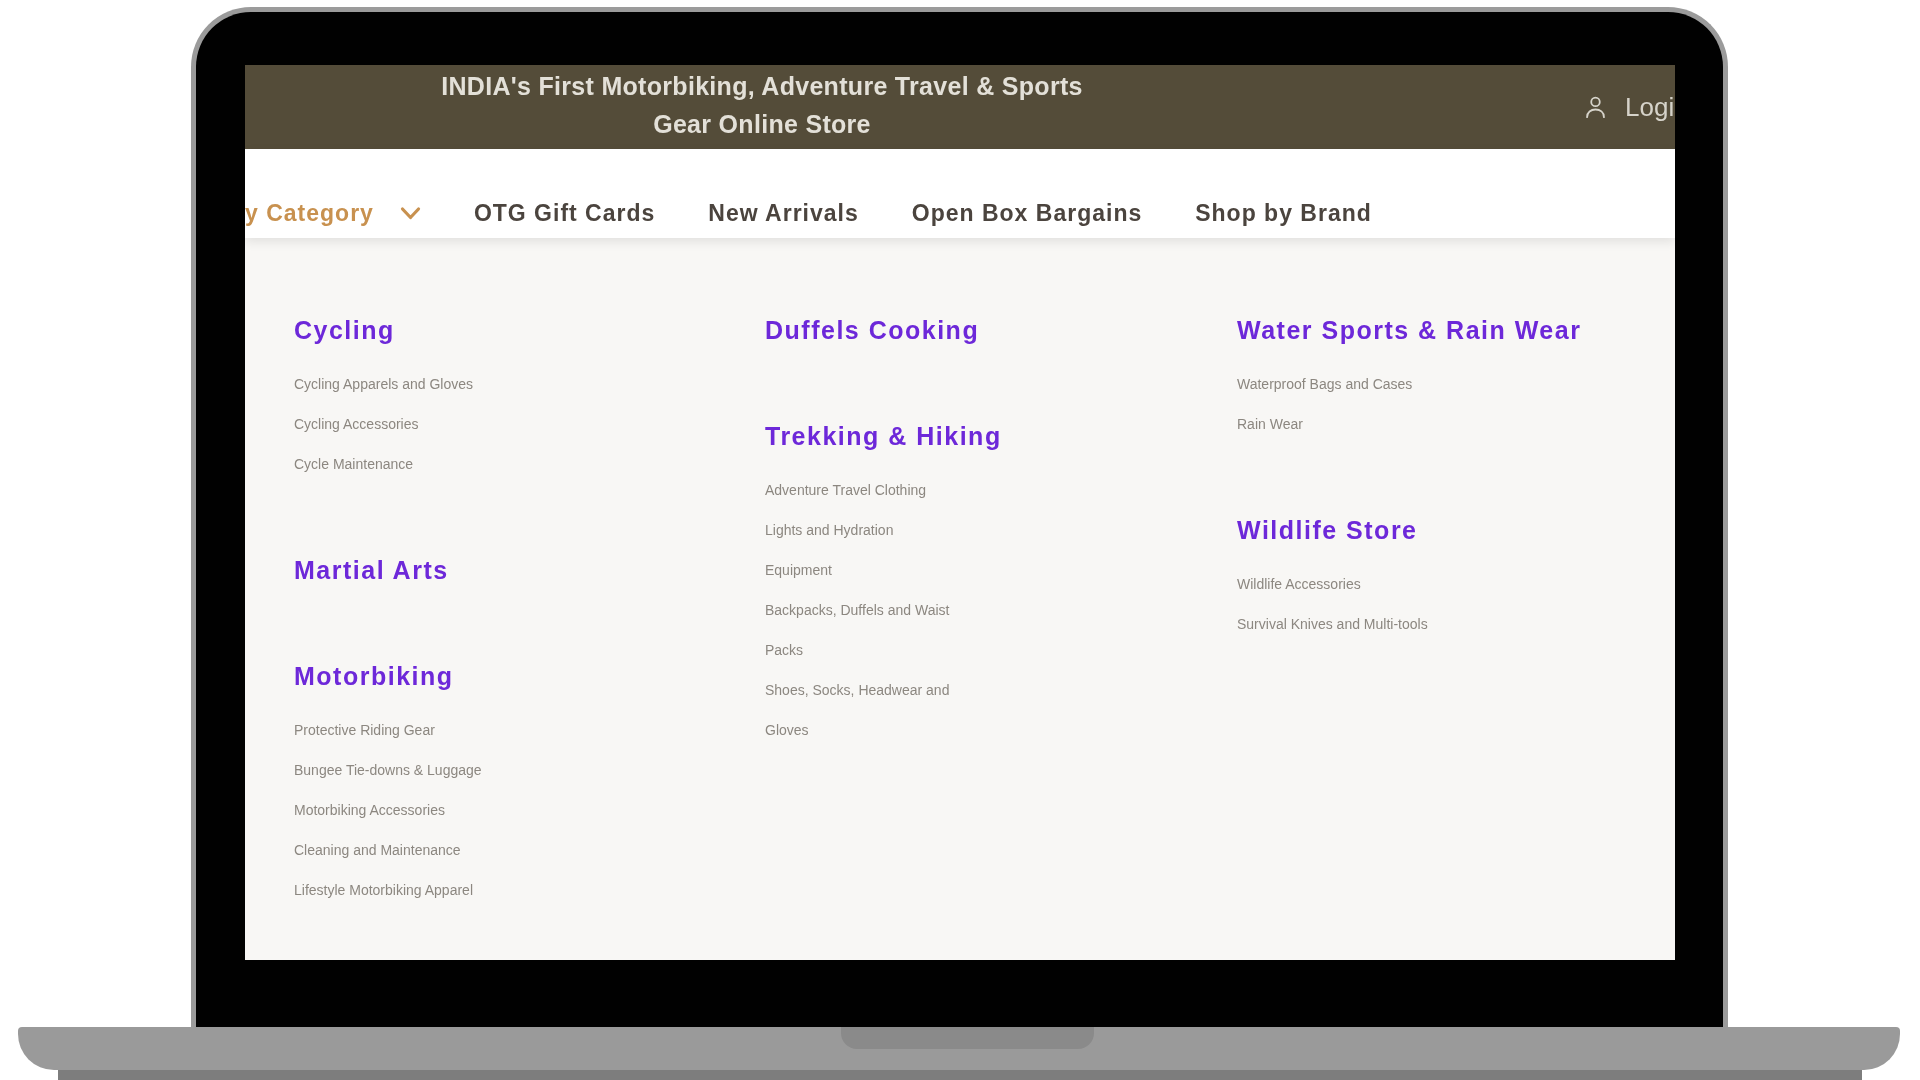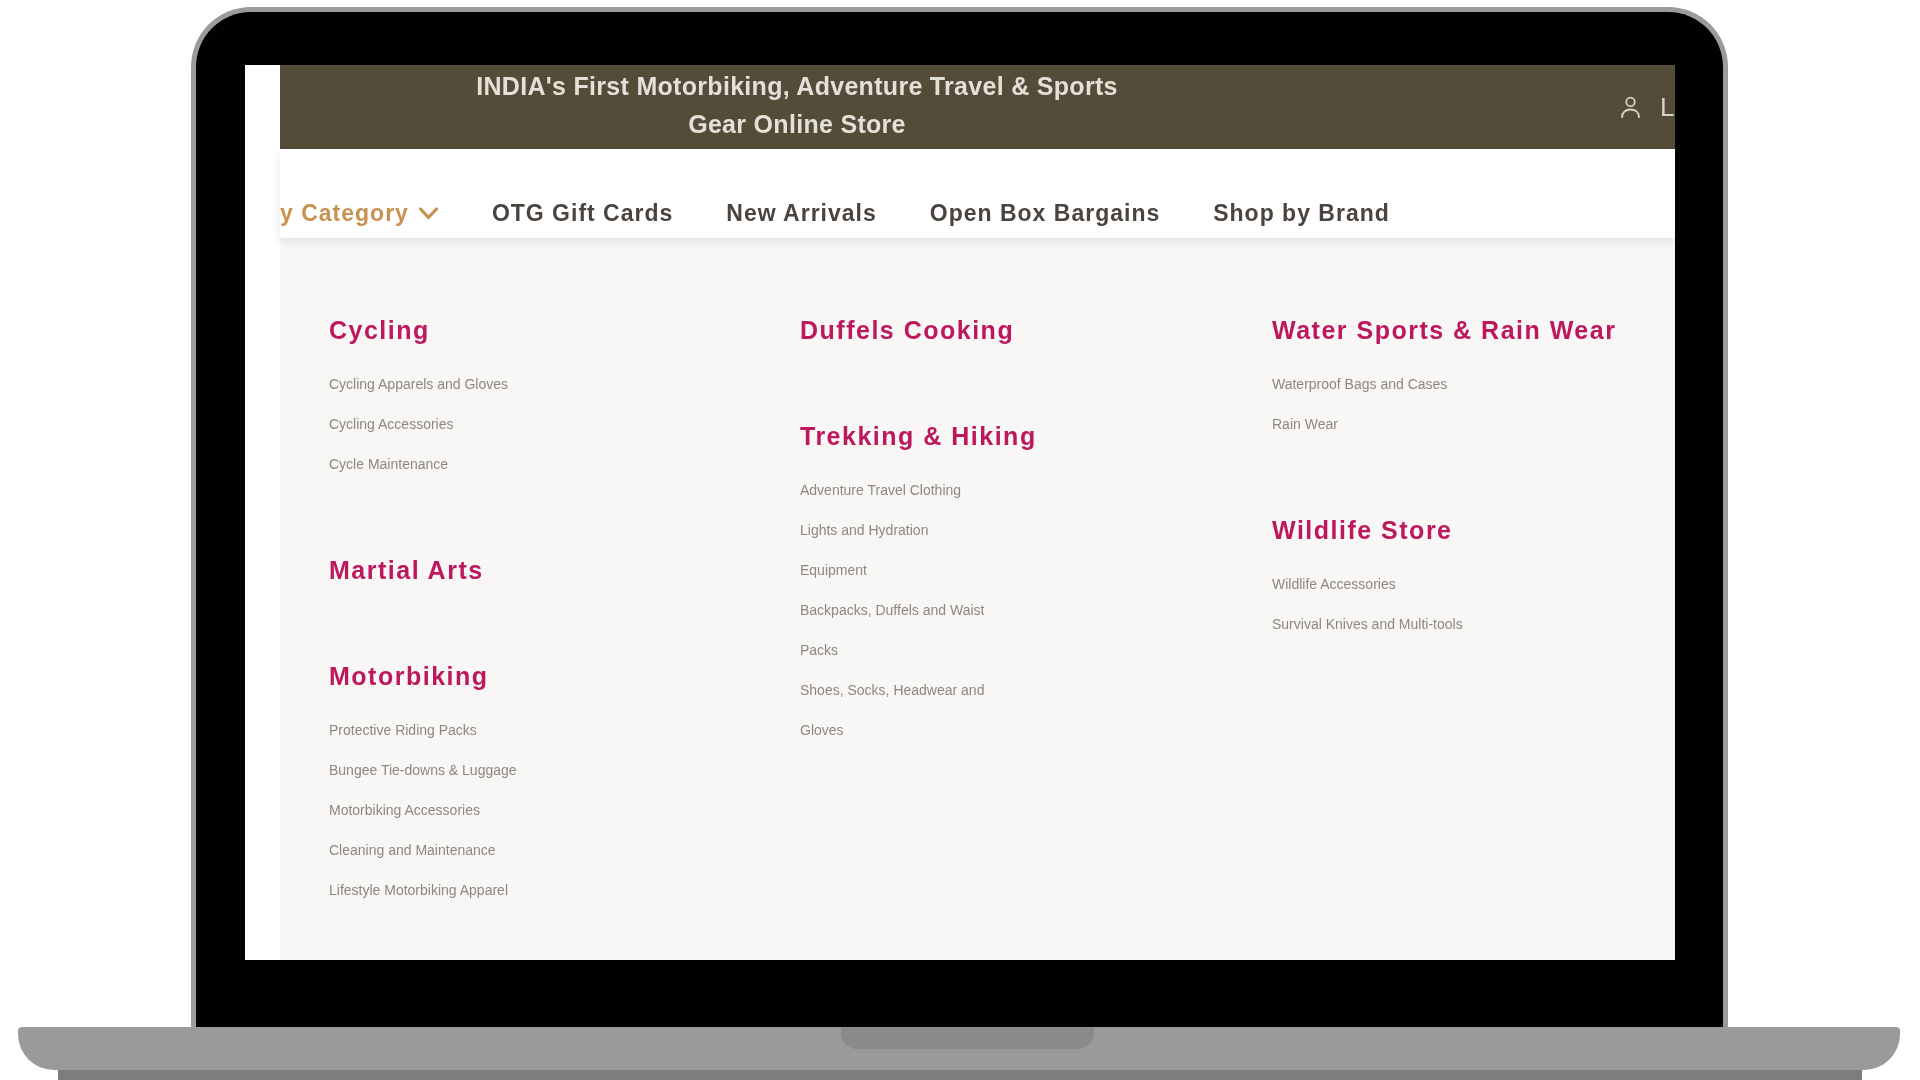--- a/index.html
+++ b/index.html
@@ -12,49 +12,49 @@
                    border-radius:60px 60px 0 0; }
   .laptop-base  { position:absolute; left:18px; top:1027px; width:1882px; height:43px;
                   background:#9a9a9a; border-radius:4px 4px 36px 36px; }
   .laptop-notch { position:absolute; left:823px; top:0; width:253px; height:22px;
                   background:#8a8a8a; border-radius:0 0 16px 16px; }
   .laptop-strip { position:absolute; left:58px; top:1070px; width:1804px; height:10px;
                   background:#7d7d7d; }
 
   
   .content { position:absolute; left:49px; top:53px; width:1430px; height:895px;
-             background:#ffffff; overflow:hidden;padding-left:35px; }
+             background:#ffffff; overflow:hidden; }
 
   
   .topbar { position:relative; height:84px; background:#544c39; }
   .topbar-title { position:absolute; left:0; top:2px; width:1034px; text-align:center;
                   color:#e3e0d8; font-size:25px; font-weight:bold; line-height:38px;
                   letter-spacing:0.3px; }
   .login { position:absolute; left:1337px; top:50%; transform:translateY(-50%);
            display:flex; align-items:center; gap:16px; color:#d6d3ca; font-size:26px;
            white-space:nowrap; cursor:pointer; }
 
   
   .navbar { position:relative; z-index:2; height:89px; background:#ffffff;
             display:flex; align-items:flex-end; padding-bottom:12px; gap:53px;
             box-shadow:0 4px 10px rgba(0,0,0,0.09); }
   .nav-item { font-size:23px; font-weight:bold; letter-spacing:1px; color:#4b443e;
               line-height:26px; white-space:nowrap; cursor:pointer;
-              display:flex; align-items:center; gap:9px; }
+              display:flex; align-items:center; gap:26px; }
   .nav-item.accent { color:#c8914f; }
 
   
   .mega-panel { position:relative; height:722px; background:#f8f7f5; }
   .menu-col { position:absolute; top:72px; }
   .col-0 { left:49px;  width:400px; }
   .col-1 { left:520px; width:335px; }
   .col-2 { left:992px; width:430px; }
   .menu-group { margin-bottom:66px; }
   .menu-heading { font-size:25px; font-weight:bold; letter-spacing:1.5px;
-                  color:#be185d; line-height:40px; margin-bottom:14px; cursor:pointer; }
+                  color:#6d28d9; line-height:40px; margin-bottom:14px; cursor:pointer; }
   .menu-link { font-size:14px; color:#8c8780; line-height:40px; white-space:pre-line;
                cursor:pointer; }
 </style>
 </head>
 <body>
 
 <div class="laptop-screen">
   <div class="content">
 
     <div class="topbar">
@@ -98,21 +98,21 @@
             <div class="menu-heading">Cycling</div>
             <div class="menu-link">Cycling Apparels and Gloves</div>
             <div class="menu-link">Cycling Accessories</div>
             <div class="menu-link">Cycle Maintenance</div>
           </div>
           <div class="menu-group">
             <div class="menu-heading">Martial Arts</div>
           </div>
           <div class="menu-group">
             <div class="menu-heading">Motorbiking</div>
-            <div class="menu-link">Protective Riding Packs</div>
+            <div class="menu-link">Protective Riding Gear</div>
             <div class="menu-link">Bungee Tie-downs &amp; Luggage</div>
             <div class="menu-link">Motorbiking Accessories</div>
             <div class="menu-link">Cleaning and Maintenance</div>
             <div class="menu-link">Lifestyle Motorbiking Apparel</div>
           </div>
         </div>
         <div class="menu-col col-1">
           <div class="menu-group">
             <div class="menu-heading">Duffels Cooking</div>
           </div>

